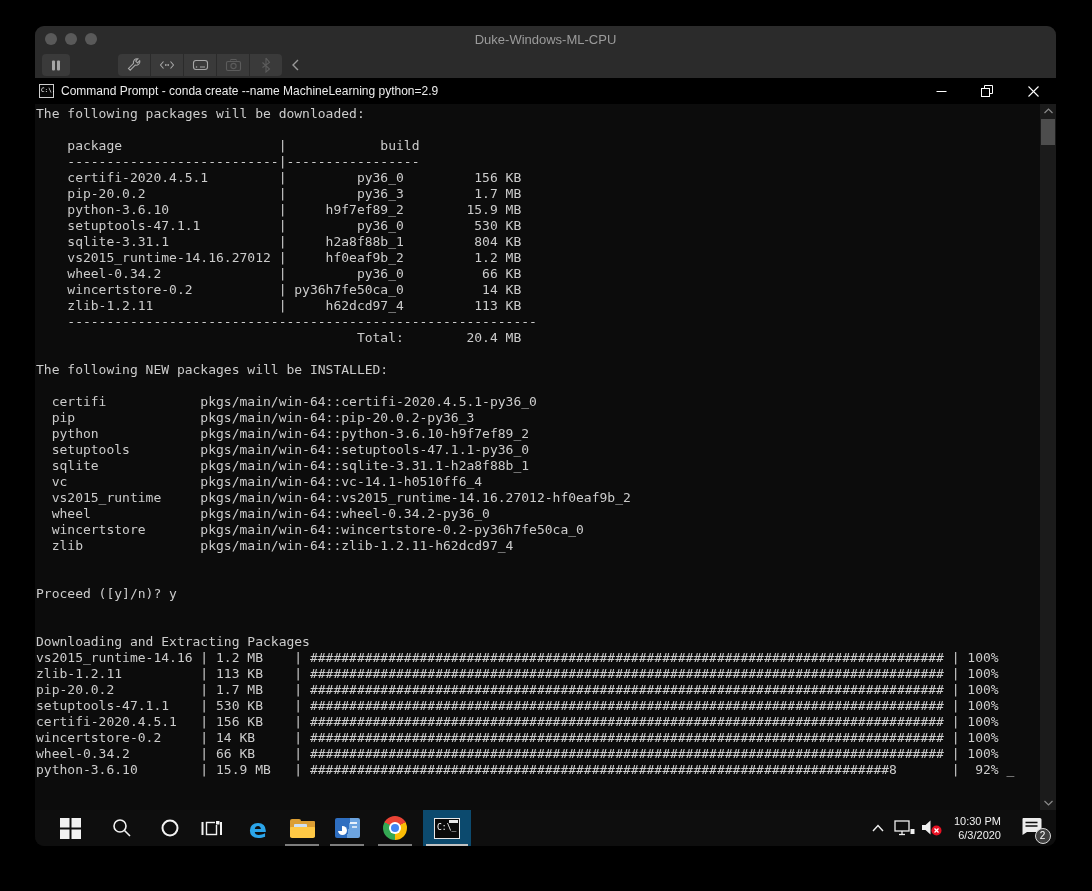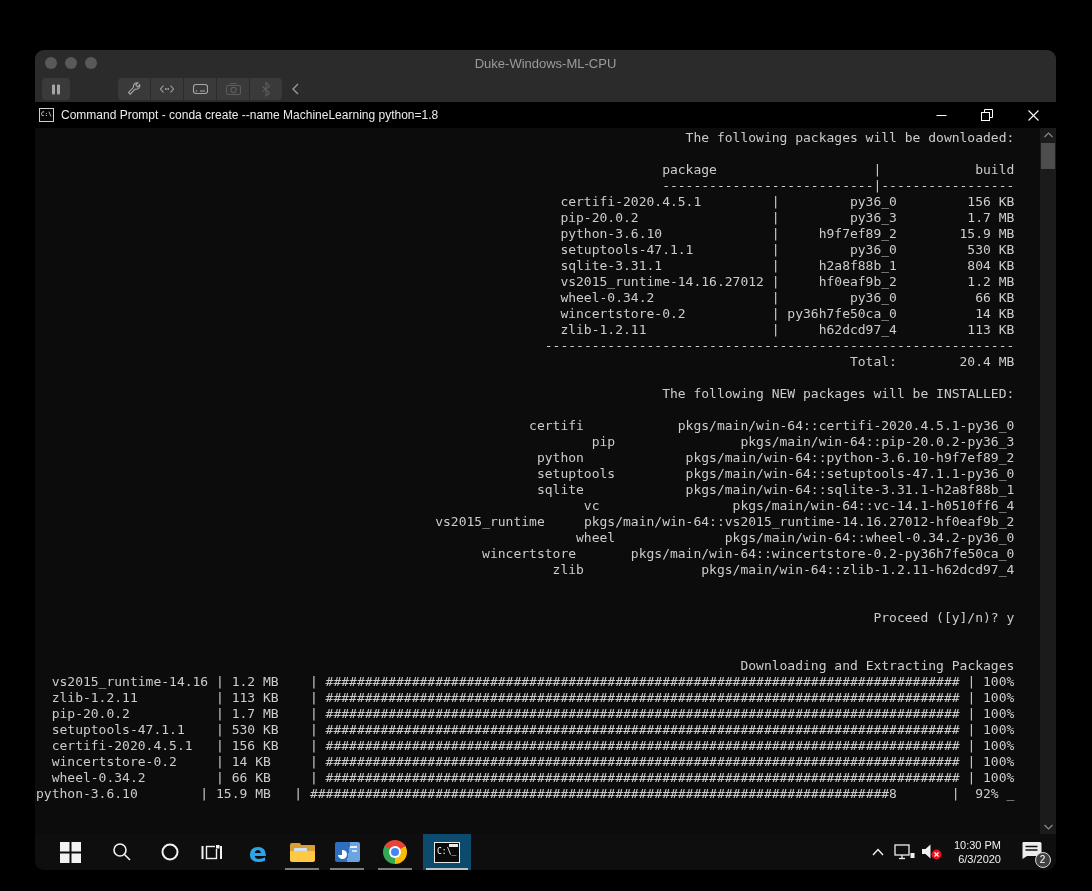--- a/index.html
+++ b/index.html
@@ -1,21 +1,21 @@
 <!DOCTYPE html>
 <html><head>
 <meta charset="utf-8">
 <style>
   * { margin:0; padding:0; box-sizing:border-box; }
   html,body { width:1092px; height:891px; background:#000; overflow:hidden;
               font-family:"Liberation Sans", sans-serif; }
 
   
   .vm-window { position:absolute; left:35px; top:26px; width:1021px; height:820px;
-               border-radius:9px; overflow:hidden; background:#0c0c0c;margin-top:24px; }
+               border-radius:9px; overflow:hidden; background:#0c0c0c; }
   .vm-chrome { position:absolute; left:0; top:0; right:0; height:52px; background:#2b2b2b; }
   .traffic { position:absolute; left:10px; top:7px; display:flex; gap:8px; }
   .dot { width:12px; height:12px; border-radius:50%; background:#595959; }
   .vm-title { position:absolute; left:0; right:0; top:6px; text-align:center;
               color:#9b9b9b; font-size:13px; }
   .vm-toolbar { position:absolute; left:0; right:0; top:26px; height:26px;
                 display:flex; align-items:center; }
   .tb-btn { height:22px; display:flex; align-items:center; justify-content:center;
             background:#3a3a3a; color:#a6a6a6; }
   .pause-btn { width:28px; margin-left:7px; border-radius:4px; }
@@ -31,21 +31,21 @@
                   display:flex; align-items:center; }
   .cmd-ico { width:15px; height:14px; margin-left:4px; border:1px solid #cfcfcf;
              background:#050505; position:relative; flex:none; }
   .cmd-ico span { position:absolute; left:1px; top:1px; font:6px "DejaVu Sans Mono", monospace;
                   color:#fff; letter-spacing:0; }
   .cmd-title { color:#ececec; font-size:12px; margin-left:7px; white-space:nowrap; }
   .win-controls { position:absolute; right:0; top:0; height:26px; display:flex; }
   .win-btn { width:46px; height:26px; display:flex; align-items:center; justify-content:center;
              color:#fff; }
 
-  .terminal { position:absolute; left:0; right:0; top:78px; height:706px; background:#0c0c0c;text-align:right; }
+  .terminal { position:absolute; left:0; right:0; top:78px; height:706px; background:#0c0c0c; }
   .terminal pre { position:absolute; left:1px; top:2px;
                   font:13px/16px "DejaVu Sans Mono", monospace; color:#cccccc;
                   white-space:pre; }
   .scrollbar { position:absolute; right:0; top:0; bottom:0; width:16px; background:#1b1b1b; }
   .sb-arrow { position:absolute; left:0; width:16px; height:14px; display:flex;
               align-items:center; justify-content:center; color:#8a8a8a; }
   .sb-up { top:0; } .sb-down { bottom:0; }
   .sb-thumb { position:absolute; left:1px; top:15px; width:14px; height:26px; background:#4d4d4d; }
 
   
@@ -155,21 +155,21 @@
           <polyline points="8,2 3,7 8,12" fill="none" stroke="currentColor" stroke-width="1.4"></polyline>
         </svg>
       </div>
     </div>
   </div>
 
   <div class="cmd-titlebar">
     <div class="cmd-ico">
       <span>C:\.</span>
     </div>
-    <div class="cmd-title">Command Prompt - conda  create --name MachineLearning python=1.8</div>
+    <div class="cmd-title">Command Prompt - conda  create --name MachineLearning python=2.9</div>
     <div class="win-controls">
       <div class="win-btn">
         <svg width="11" height="11" viewBox="0 0 11 11">
           <line x1="0.5" y1="5.5" x2="10.5" y2="5.5" stroke="#fff" stroke-width="1"></line>
         </svg>
       </div>
       <div class="win-btn">
         <svg width="12" height="12" viewBox="0 0 12 12">
           <rect x="0.5" y="3.5" width="8" height="8" fill="none" stroke="#fff" stroke-width="1"></rect>
           <polyline points="3.5,3.5 3.5,0.5 11.5,0.5 11.5,8.5 8.5,8.5" fill="none" stroke="#fff" stroke-width="1"></polyline>

